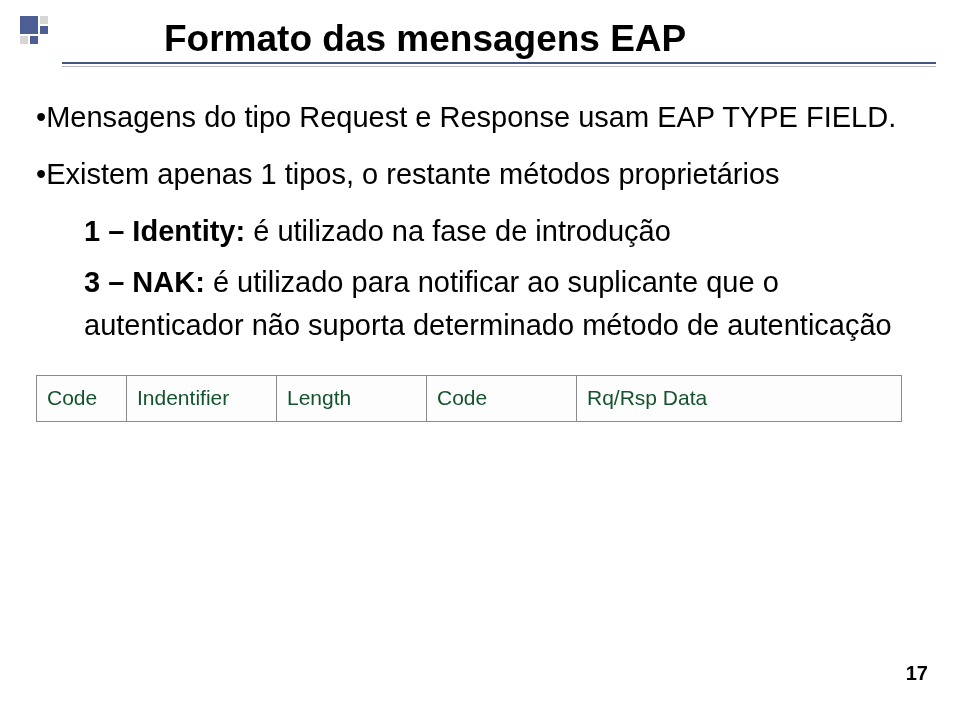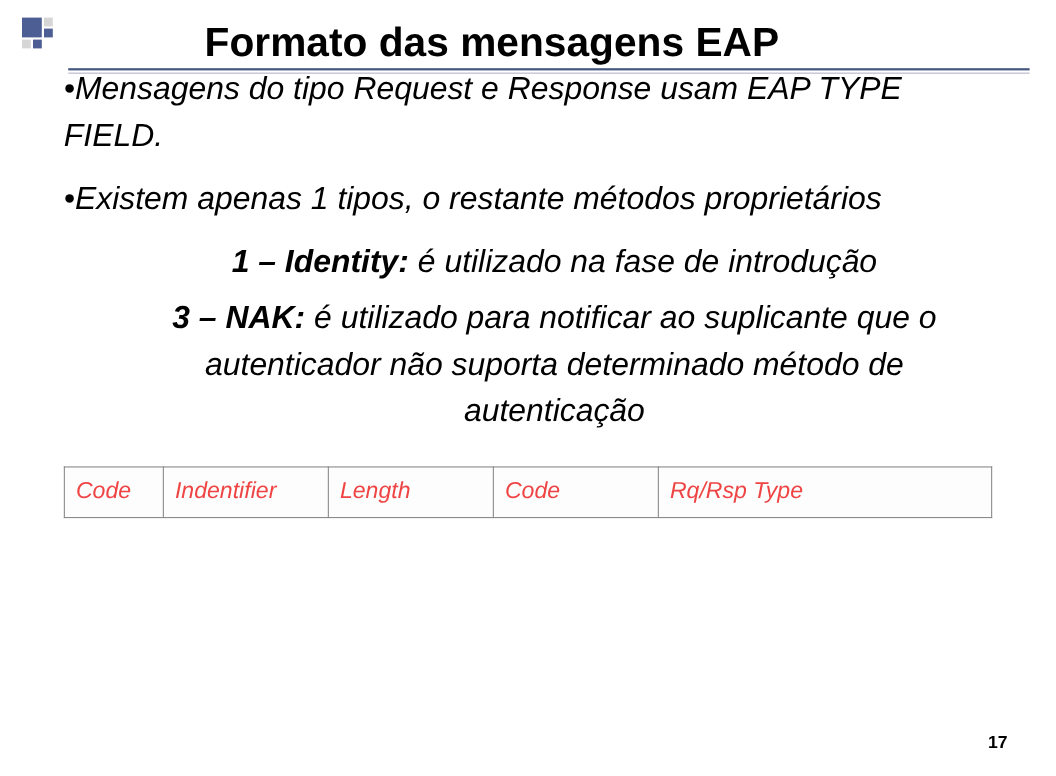--- a/index.html
+++ b/index.html
@@ -1,41 +1,41 @@
 <!DOCTYPE html>
 <html><head>
 <meta charset="utf-8">
 <style>
   * { box-sizing: border-box; margin: 0; padding: 0; }
   html, body { width: 960px; height: 705px; font-family: Arial, Helvetica, sans-serif; background: #ffffff; }
-  .slide { width: 960px; height: 705px; position: relative; padding: 18px 58px 0 58px; }
+  .slide { width: 960px; height: 705px; position: relative; padding: 18px 58px 0 36px; }
   .corner { position: absolute; top: 16px; left: 20px; width: 40px; height: 42px; }
   .corner .sq { position: absolute; background: #4d5e94; }
   .corner .sq.a { top: 0; left: 0; width: 18px; height: 18px; }
   .corner .sq.b { top: 0; left: 20px; width: 8px; height: 8px; background: #d6d6d6; }
   .corner .sq.c { top: 10px; left: 20px; width: 8px; height: 8px; }
   .corner .sq.d { top: 20px; left: 0; width: 8px; height: 8px; background: #d6d6d6; }
   .corner .sq.e { top: 20px; left: 10px; width: 8px; height: 8px; }
   .rule { position: absolute; top: 62px; left: 62px; right: 24px; height: 3px; }
   .rule .thick { position: absolute; left: 0; right: 0; top: 0; height: 2px; background: #445580; }
   .rule .thin { position: absolute; left: 0; right: 0; top: 4px; height: 1px; background: #b5b5c6; }
   .title { margin-left: 128px; margin-top: 0px; font-size: 37px; font-weight: bold; }
-  .body { font-size: 29px; line-height: 1.48; color: #000; font-style: italic; }
+  .body { margin-top: 36px; font-size: 29px; line-height: 1.48; color: #000; }
   .body p { margin-bottom: 14px; }
   .body .indent { margin-left: 48px; }
-  .body .indent p { margin-bottom: 8px; text-align: center; }
+  .body .indent p { margin-bottom: 8px; }
   .b { font-weight: bold; }
   .table-wrap { margin-top: 28px; }
   table { border-collapse: collapse; width: 100%; background: #fdfdfd; }
-  td { border: 1px solid #8a8a8a; font-size: 21px; font-family: Arial, Helvetica, sans-serif; padding: 6px 10px 8px 10px; text-align: left; color: #ef4444; }
+  td { border: 1px solid #8a8a8a; font-size: 21px; font-family: Arial, Helvetica, sans-serif; padding: 6px 10px 8px 10px; text-align: left; color: #14532d; }
   .c-code { width: 90px; }
   .c-ident { width: 150px; }
   .c-len { width: 150px; }
   .c-type { width: 150px; }
-  .pagenum { position: absolute; right: 44px; bottom: 20px; font-size: 16px; font-weight: bold; }
+  .pagenum { position: absolute; right: 32px; bottom: 20px; font-size: 20px; font-weight: bold; }
 </style>
 </head>
 <body>
 
 <div class="slide">
 
   <div class="corner">
     <div class="sq a"></div>
     <div class="sq b"></div>
     <div class="sq c"></div>
@@ -63,21 +63,21 @@
     </div>
 
     <div class="table-wrap">
       <table>
         <tbody>
             <tr>
           <td class="c-code">Code</td>
           <td class="c-ident">Indentifier</td>
           <td class="c-len">Length</td>
           <td class="c-type">Code</td>
-          <td>Rq/Rsp Type</td>
+          <td>Rq/Rsp Data</td>
         </tr>
       </tbody>
         </table>
     </div>
   </div>
 
   <div class="pagenum">17</div>
 </div>
 
 </body></html>

